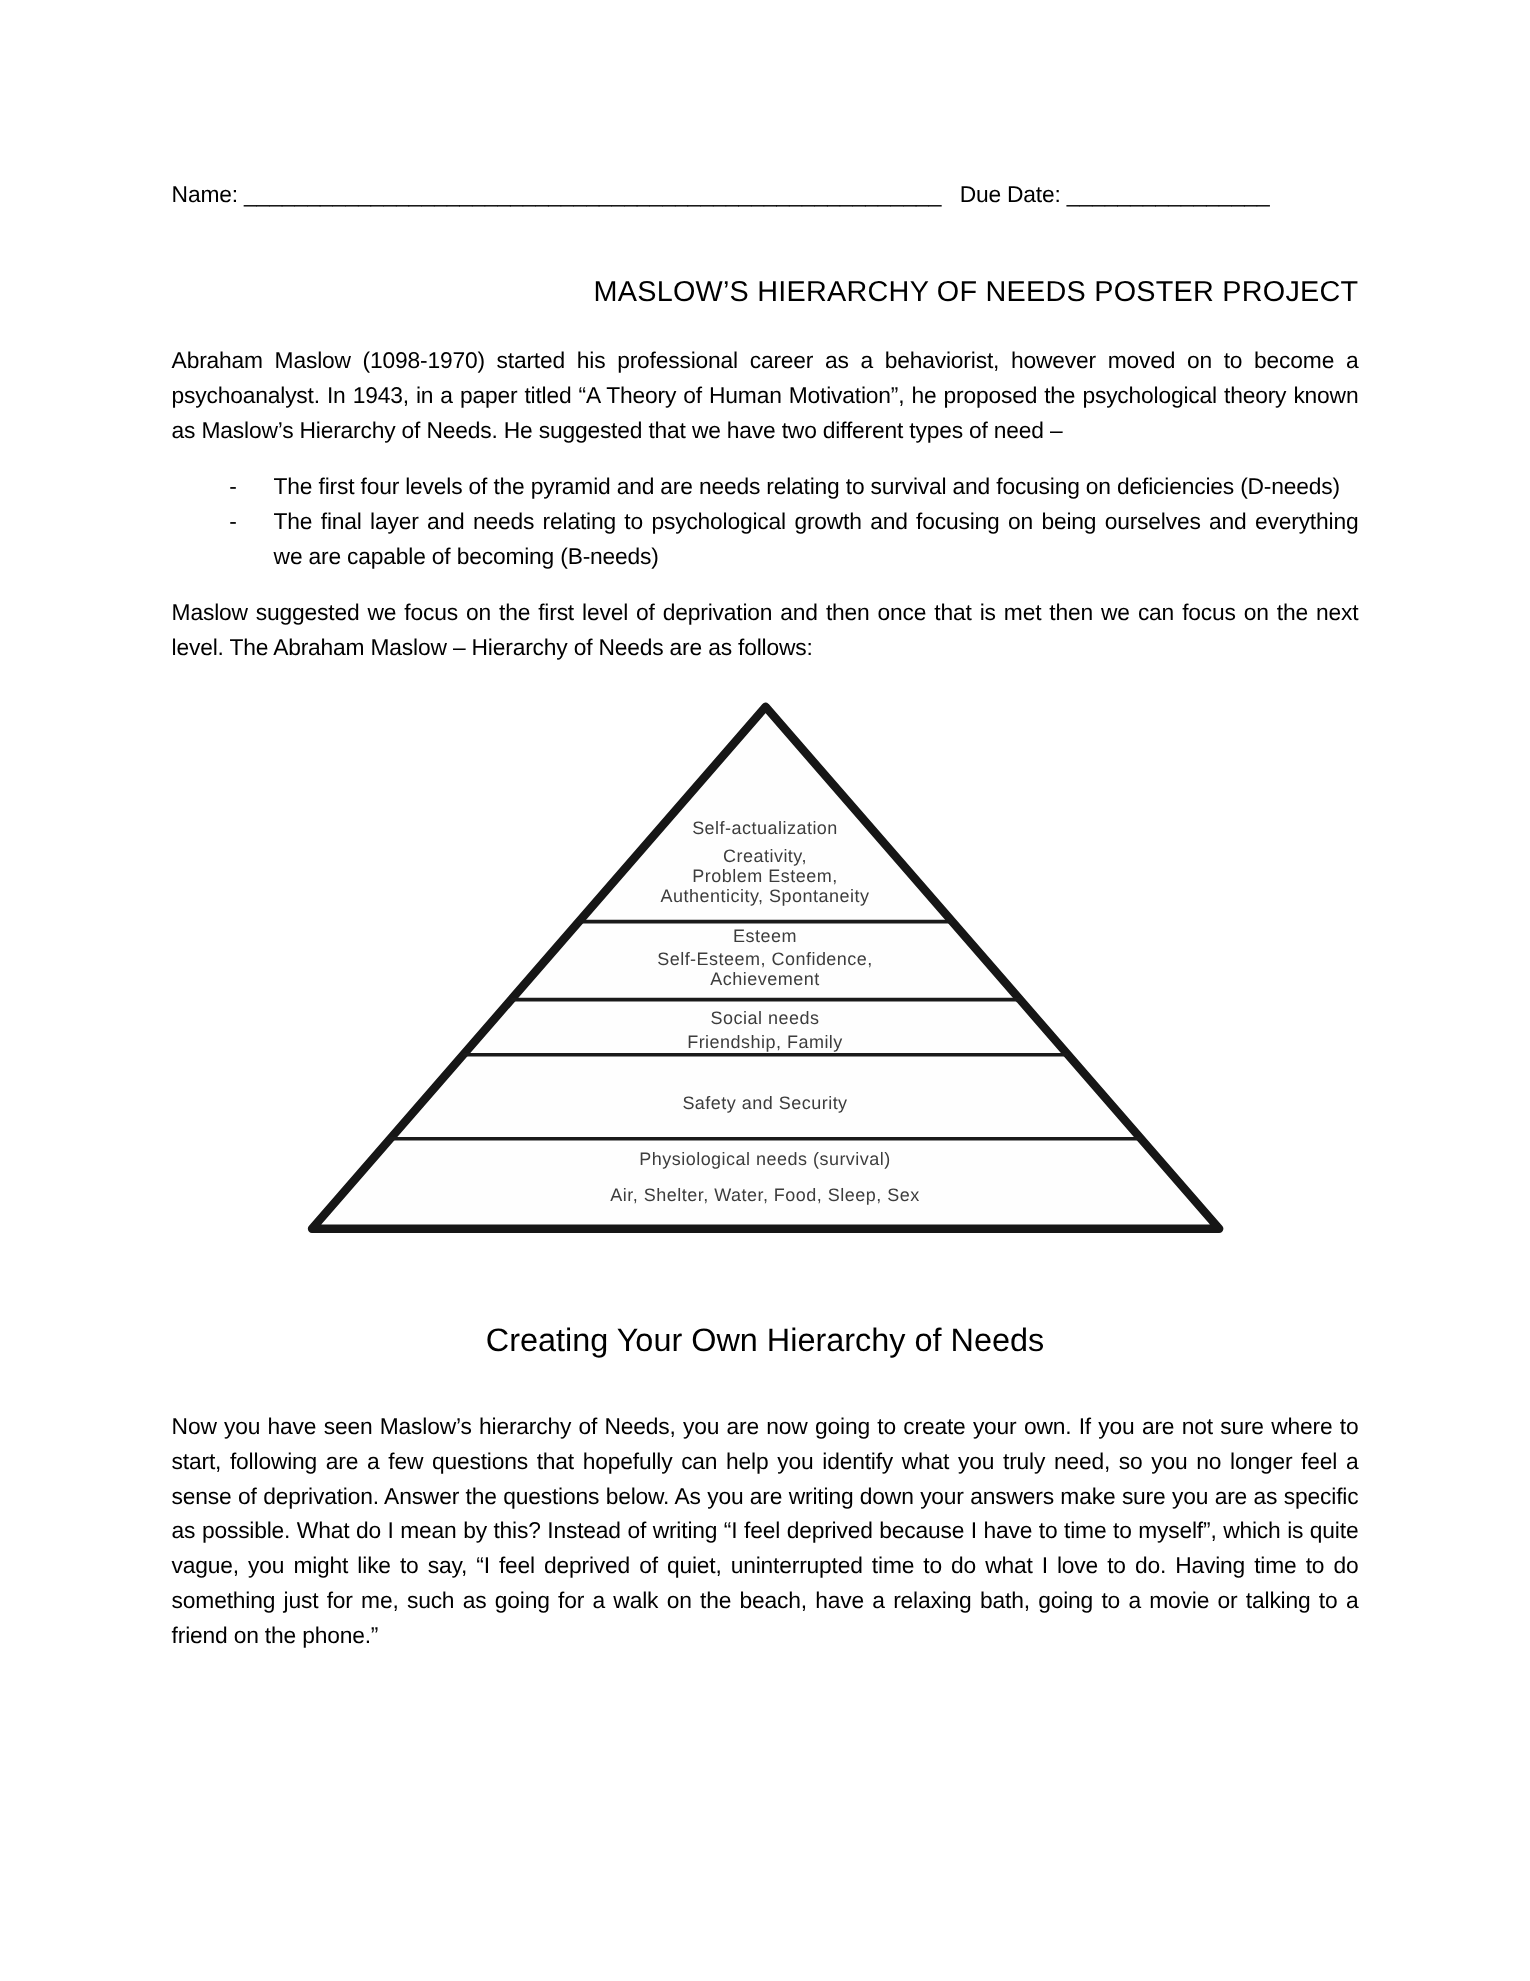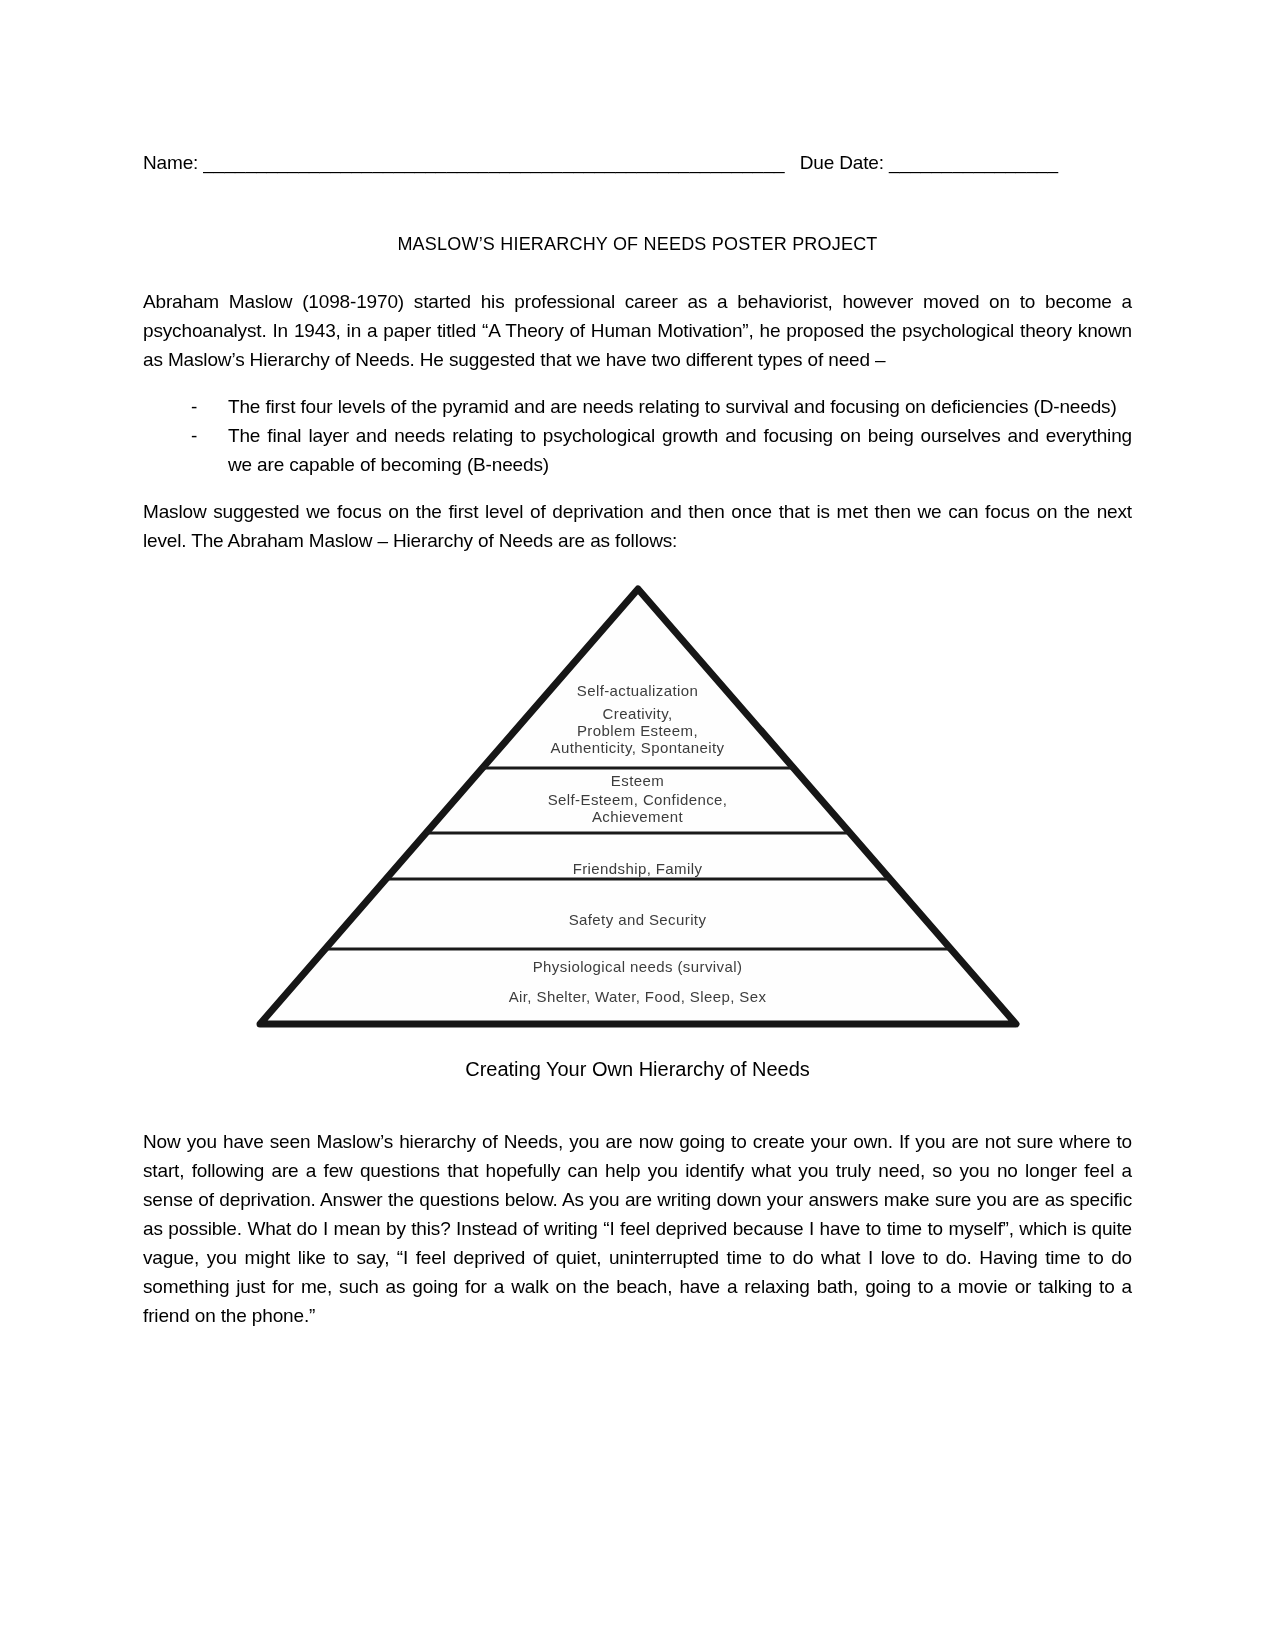--- a/index.html
+++ b/index.html
@@ -28,33 +28,33 @@
     white-space: nowrap;
     letter-spacing: -0.15px;
     margin-bottom: 52px;
   }
   .name-row .blank {
     letter-spacing: 0;
   }
   .due-group { margin-left: 10px; }
   
   .doc-title {
-    text-align: center;
-    font-size: 18px;
+    text-align: right;
+    font-size: 24px;
     line-height: 30px;
     font-weight: 400;
     letter-spacing: 0.2px;
     margin: 0 0 28px 0;
   }
   .section-title {
     text-align: center;
-    font-size: 20px;
+    font-size: 27px;
     line-height: 36px;
     font-weight: 400;
-    margin: 20px 0 40px 0;
+    margin: 68px 0 40px 0;
   }
   
   .para {
     font-size: 19px;
     line-height: 29px;
     letter-spacing: -0.15px;
     text-align: justify;
     margin: 0 0 18px 0;
   }
   .para.last { margin-bottom: 0; }
@@ -155,20 +155,21 @@
 
       <div class="pyr-label pyr-title lv0-title">Self-actualization</div>
       <div class="pyr-label pyr-sub lv0-sub">Creativity,
 Problem Esteem,
 Authenticity, Spontaneity</div>
 
       <div class="pyr-label pyr-sub lv1-sub">Self-Esteem, Confidence,
 Achievement</div>
       <div class="pyr-label pyr-title lv1-title">Esteem</div>
 
+      <div class="pyr-label pyr-title lv2-title">Social needs</div>
       <div class="pyr-label pyr-sub lv2-sub">Friendship, Family</div>
 
       <div class="pyr-label pyr-title lv3-title">Safety and Security</div>
 
       <div class="pyr-label pyr-title lv4-title">Physiological needs (survival)</div>
       <div class="pyr-label pyr-sub lv4-sub">Air, Shelter, Water, Food, Sleep, Sex</div>
     </div>
 
     <div class="section-title">Creating Your Own Hierarchy of Needs</div>
 

